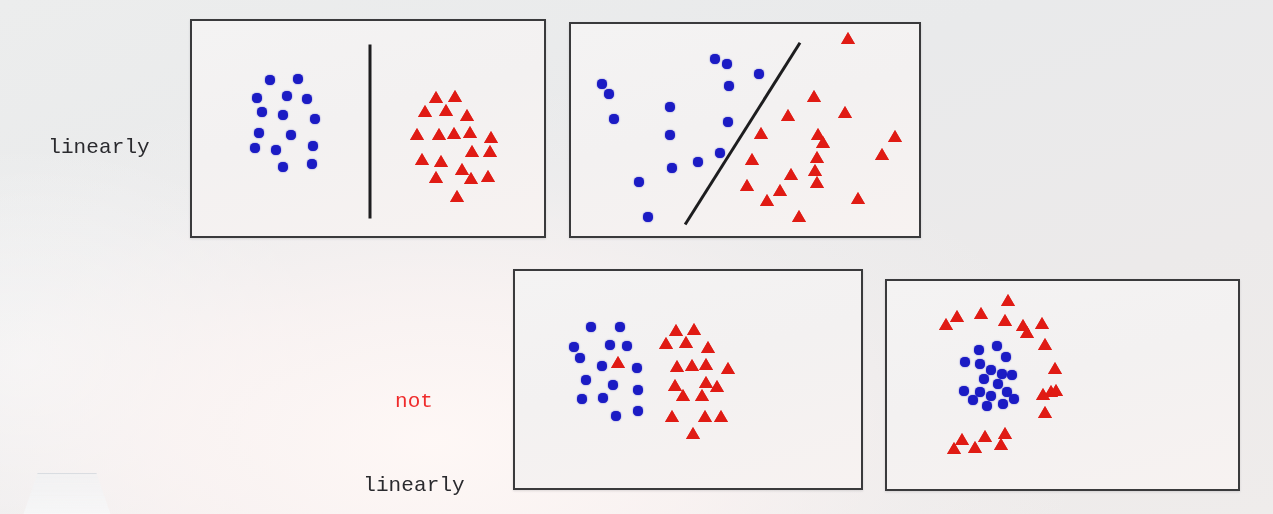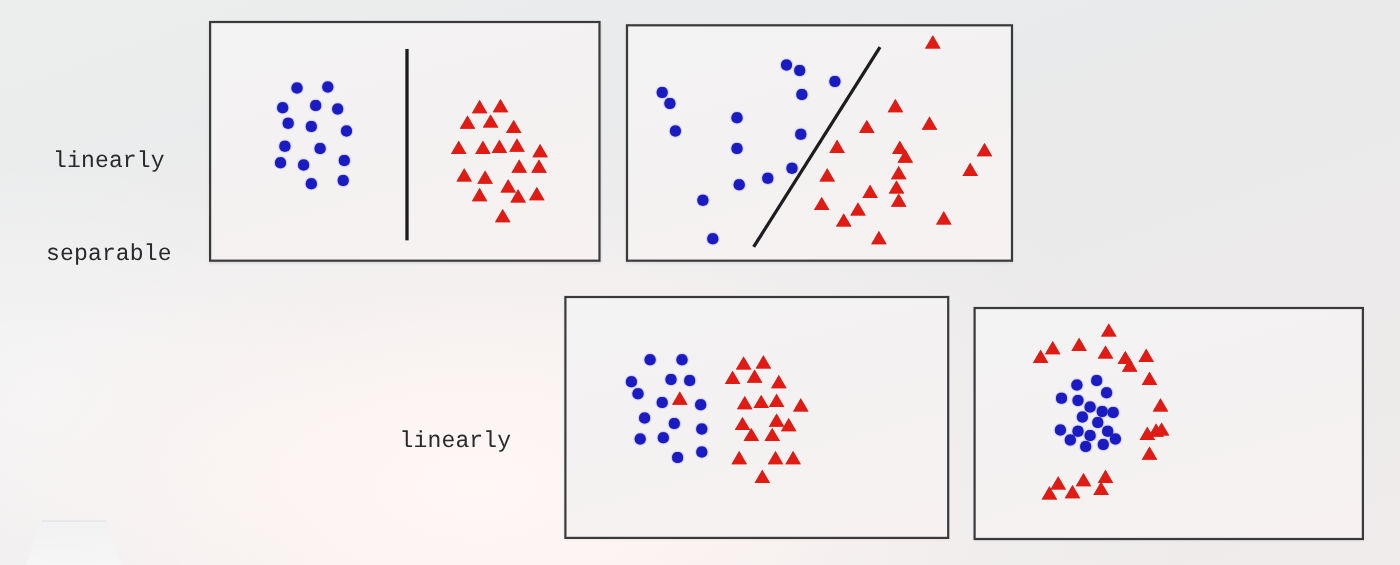--- a/index.html
+++ b/index.html
@@ -109,24 +109,24 @@
 </style>
 </head>
 <body>
 
 <div id="slide">
 
   <div id="corner-ghost"></div>
 
   <div class="side-label" id="label-sep">
     <span class="ln">linearly</span>
-    <span class="ln">separable</span>
   </div>
 
   <div class="side-label" id="label-notsep">
+    <span class="emph-not">not</span>
     <span class="ln">linearly</span>
     
   </div>
 
   <div id="panel-layer">
       <div class="panel" id="panel-1" style="left: 190px; top: 19px; width: 356px; height: 219px;">
         <div class="marker dot" style="width: 9.2px; height: 9.2px; left: 73.4px; top: 54.4px; background: rgb(27, 27, 196);"></div>
         <div class="marker dot" style="width: 9.2px; height: 9.2px; left: 101.4px; top: 53.4px; background: rgb(27, 27, 196);"></div>
         <div class="marker dot" style="width: 9.2px; height: 9.2px; left: 60.4px; top: 72.4px; background: rgb(27, 27, 196);"></div>
         <div class="marker dot" style="width: 9.2px; height: 9.2px; left: 90.4px; top: 70.4px; background: rgb(27, 27, 196);"></div>

